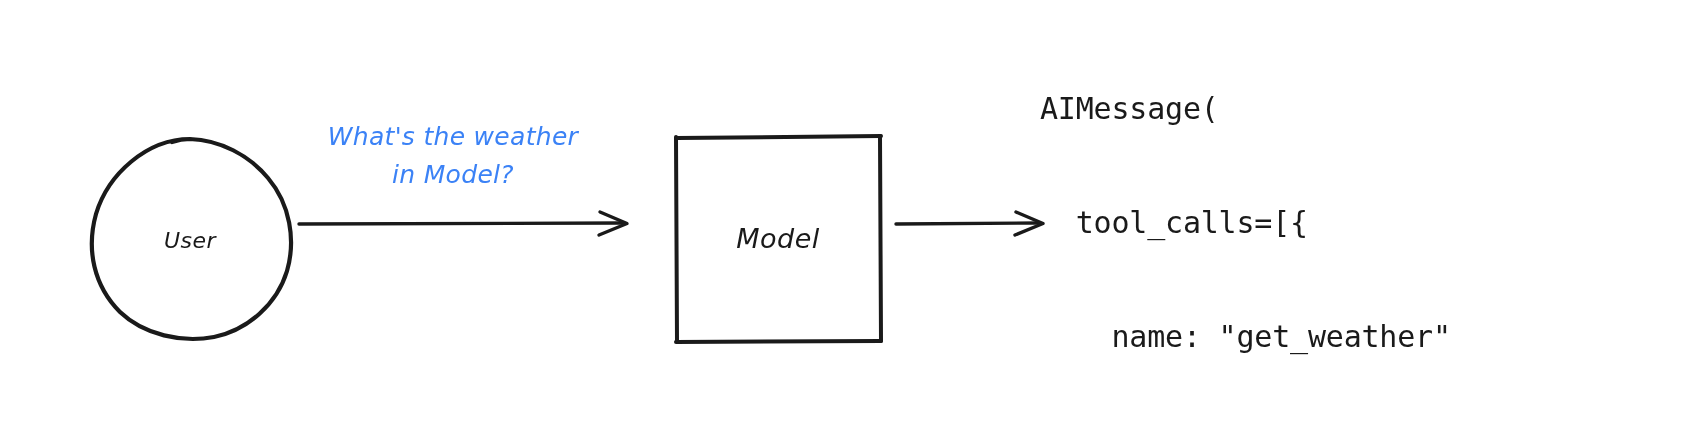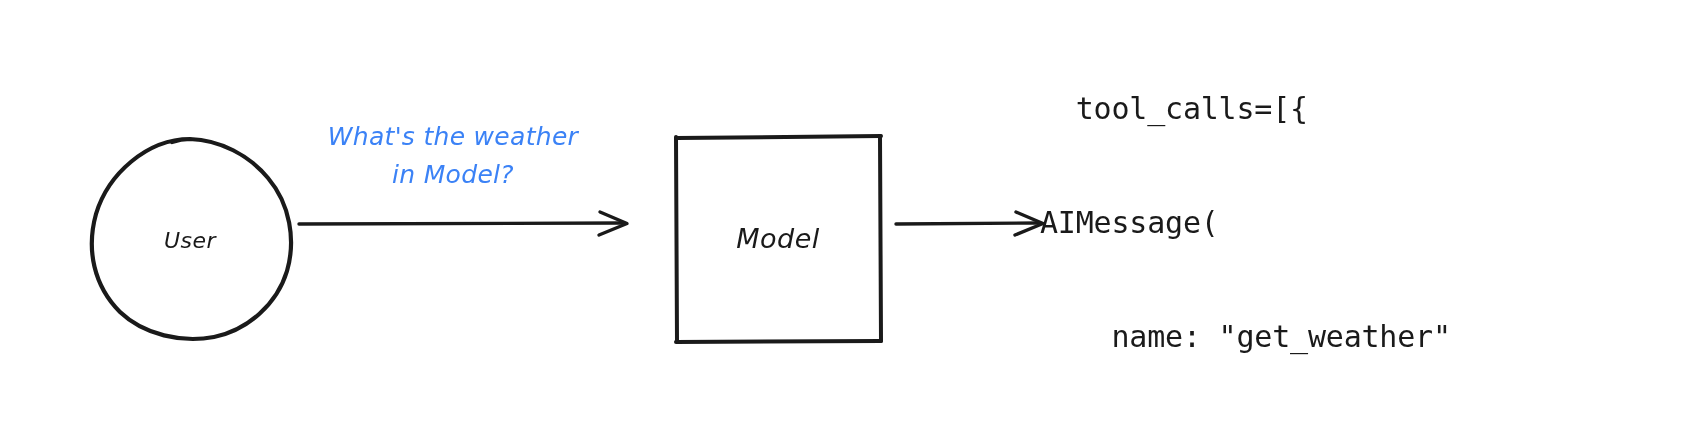--- a/index.html
+++ b/index.html
@@ -173,22 +173,22 @@
     </svg>
     <div id="model-label">Model</div>
   </div>
 
   <svg class="arrow-svg" id="arrow-model-output" viewBox="0 0 154 48" xmlns="http://www.w3.org/2000/svg">
     <path d="M 3 24 L 145 23" fill="none" stroke="#1a1a1a" stroke-width="3.4" stroke-linecap="round"></path>
     <path d="M 123 12 L 150 23.5 L 122 35" fill="none" stroke="#1a1a1a" stroke-width="3.4" stroke-linecap="round" stroke-linejoin="round"></path>
   </svg>
 
   <div id="code-block">
+    <span class="code-line">AIMessage(</span>
     <span class="code-line">  tool_calls=[{</span>
-    <span class="code-line">AIMessage(</span>
     <span class="code-line">    name: "get_weather"</span>
     
     
     
     
     
     
     
   </div>
 

